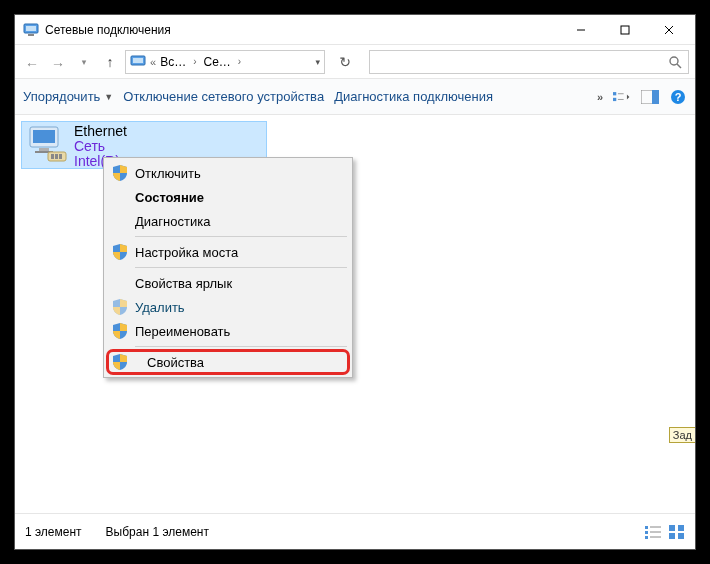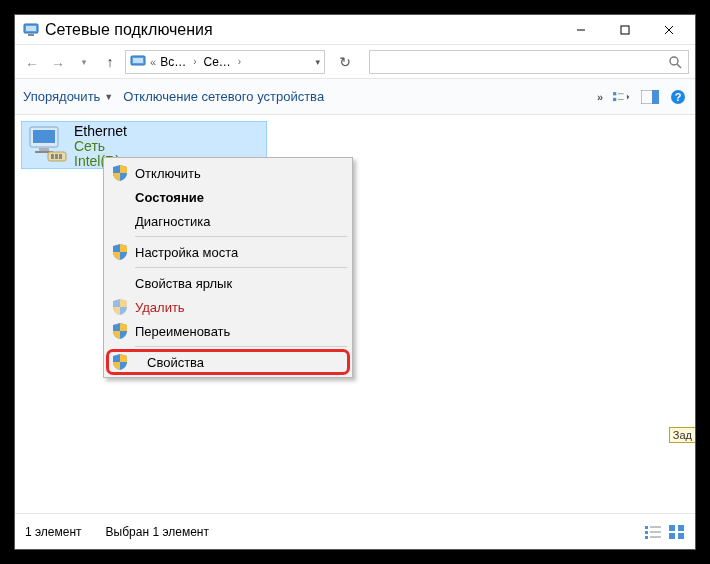--- a/index.html
+++ b/index.html
@@ -1,44 +1,44 @@
 <!DOCTYPE html>
 <html><head>
 <meta charset="utf-8">
 <style>
 * { box-sizing: border-box; margin: 0; padding: 0; font-family: "Segoe UI", Tahoma, sans-serif; }
 body { background: #000; display: flex; justify-content: center; align-items: flex-start; }
 .outer { width: 710px; height: 564px; background: #000; padding: 14px; border-radius: 20px; }
 .window { width: 682px; height: 536px; background: #fff; border: 1px solid #555; position: relative; display: flex; flex-direction: column; }
 .titlebar { height: 30px; display: flex; align-items: center; padding: 0 4px 0 8px; border-bottom: 1px solid #e6e6e6; }
 .app-icon { width: 16px; height: 16px; margin-right: 6px; }
-.title-text { font-size: 16px; flex: 1; color: #000; }
+.title-text { font-size: 12px; flex: 1; color: #000; }
 .winbtn { width: 44px; height: 28px; display: flex; align-items: center; justify-content: center; color: #000; }
 .navbar { height: 34px; display: flex; align-items: center; padding: 0 6px; gap: 4px; border-bottom: 1px solid #e6e6e6; }
 .navbtn { width: 22px; height: 22px; display: flex; align-items: center; justify-content: center; color: #888; font-size: 14px; }
 .navbtn.dark { color: #333; }
 .addr { display: flex; align-items: center; height: 24px; border: 1px solid #ccc; flex: 0 0 200px; padding: 0 4px; font-size: 12px; gap: 4px; }
 .addr-icon { width: 16px; height: 16px; }
 .addr-sep { color: #666; font-size: 10px; margin: 0 3px; }
 .refresh { width: 24px; height: 24px; display: flex; align-items: center; justify-content: center; color: #555; margin-left: 4px; font-size: 14px;}
 .search { flex: 1; height: 24px; border: 1px solid #ccc; display: flex; align-items: center; justify-content: flex-end; padding: 0 6px; margin-left: 8px; }
 .toolbar { height: 36px; display: flex; align-items: center; padding: 0 8px; gap: 10px; font-size: 13px; color: #1a4f8b; border-bottom: 1px solid #e6e6e6; background: #fafbfc; }
 .tb-item { display: flex; align-items: center; gap: 4px; }
 .tb-item .drop { font-size: 9px; color: #555; }
 .tb-right { margin-left: auto; display: flex; align-items: center; gap: 10px; }
 .view-icon { width: 18px; height: 16px; display: flex; align-items: center; justify-content: center; }
 .content { flex: 1; position: relative; padding: 6px; overflow: hidden; }
 .nic { width: 246px; height: 48px; background: #cce8ff; border: 1px solid #99d1ff; display: flex; align-items: flex-start; padding: 2px 4px; gap: 6px; }
 .nic-icon { width: 42px; height: 42px; }
 .nic-text { font-size: 14px; line-height: 15px; color: #000; }
-.nic-text .l2, .nic-text .l3 { color: #4d7c0f; }
+.nic-text .l2, .nic-text .l3 { color: #6d28d9; }
 .ctxmenu { position: absolute; left: 88px; top: 42px; width: 250px; background: #f2f2f2; border: 1px solid #b8b8b8; box-shadow: 3px 3px 4px rgba(0,0,0,0.25); padding: 3px; font-size: 13px; }
 .ctx-row { height: 24px; display: flex; align-items: center; padding-left: 28px; position: relative; color: #000; }
 .ctx-row.bold { font-weight: 600; }
-.ctx-row.disabled { color: #b91c1c; }
+.ctx-row.disabled { color: #0c4a6e; }
 .ctx-row.hl { outline: 3px solid #e52a27; outline-offset: -2px; border-radius: 6px; padding-left: 40px; }
 .ctx-sep { height: 1px; background: #d0d0d0; margin: 3px 2px 3px 28px; }
 .shield-slot { position: absolute; left: 4px; top: 3px; width: 18px; height: 18px; }
 .status { height: 36px; border-top: 1px solid #e6e6e6; display: flex; align-items: center; padding: 0 10px; font-size: 12px; gap: 24px; color: #000; }
 .status-right { margin-left: auto; display: flex; gap: 8px; }
 .tooltip { position: absolute; right: -1px; top: 304px; background: #fff9d8; border: 1px solid #b5a33a; font-size: 11px; padding: 1px 3px; color: #333; margin-top: 8px; }
 </style>
 </head>
 <body>
 
@@ -97,20 +97,23 @@
     </div>
   </div>
 
   <div class="toolbar">
     <div class="tb-item">
           <span>Упорядочить</span>
           <span class="drop">▼</span>
         </div>
     <div class="tb-item">
           <span>Отключение сетевого устройства</span>
+        </div>
+    <div class="tb-item">
+          <span>Диагностика подключения</span>
         </div>
     <div class="tb-right">
       <span style="color:#555;font-size:11px;font-weight:bold;">»</span>
       <div class="view-icon">
         <svg width="22" height="14" viewBox="0 0 22 14">
               <rect x="0" y="1" width="4" height="4" fill="#4a90d9"></rect>
               <rect x="0" y="8" width="4" height="4" fill="#4a90d9"></rect>
               <line x1="6" y1="3" x2="13" y2="3" stroke="#888"></line>
               <line x1="6" y1="10" x2="13" y2="10" stroke="#888"></line>
               <path d="M17 4 L20 7 L17 10" fill="#555"></path>

